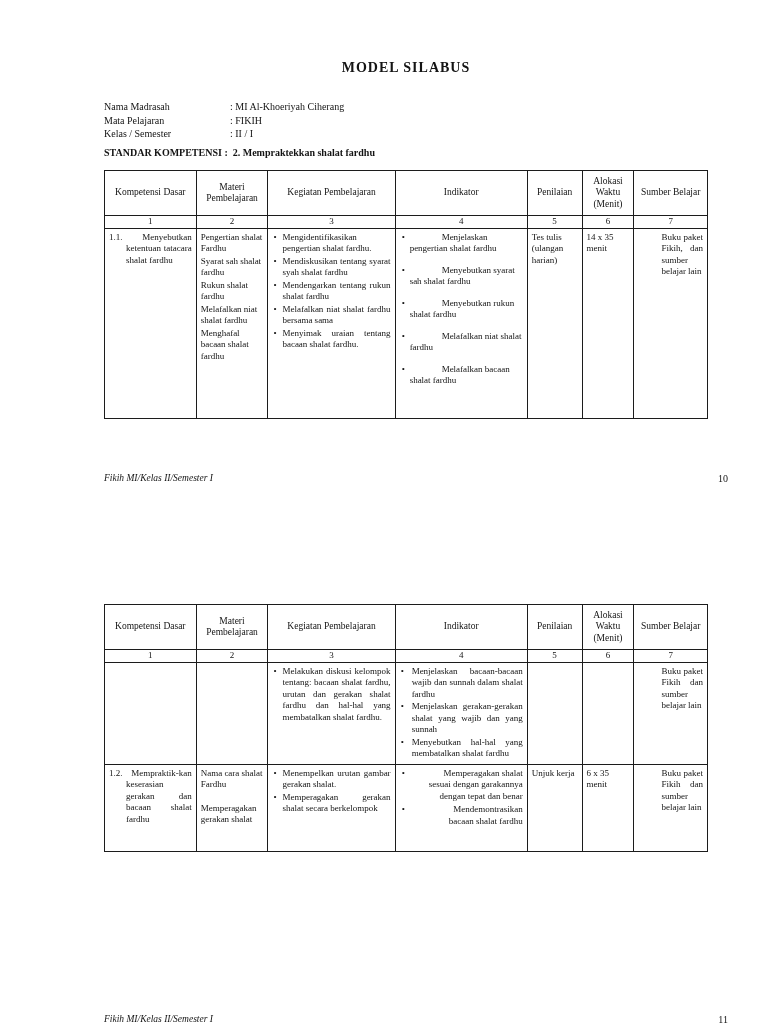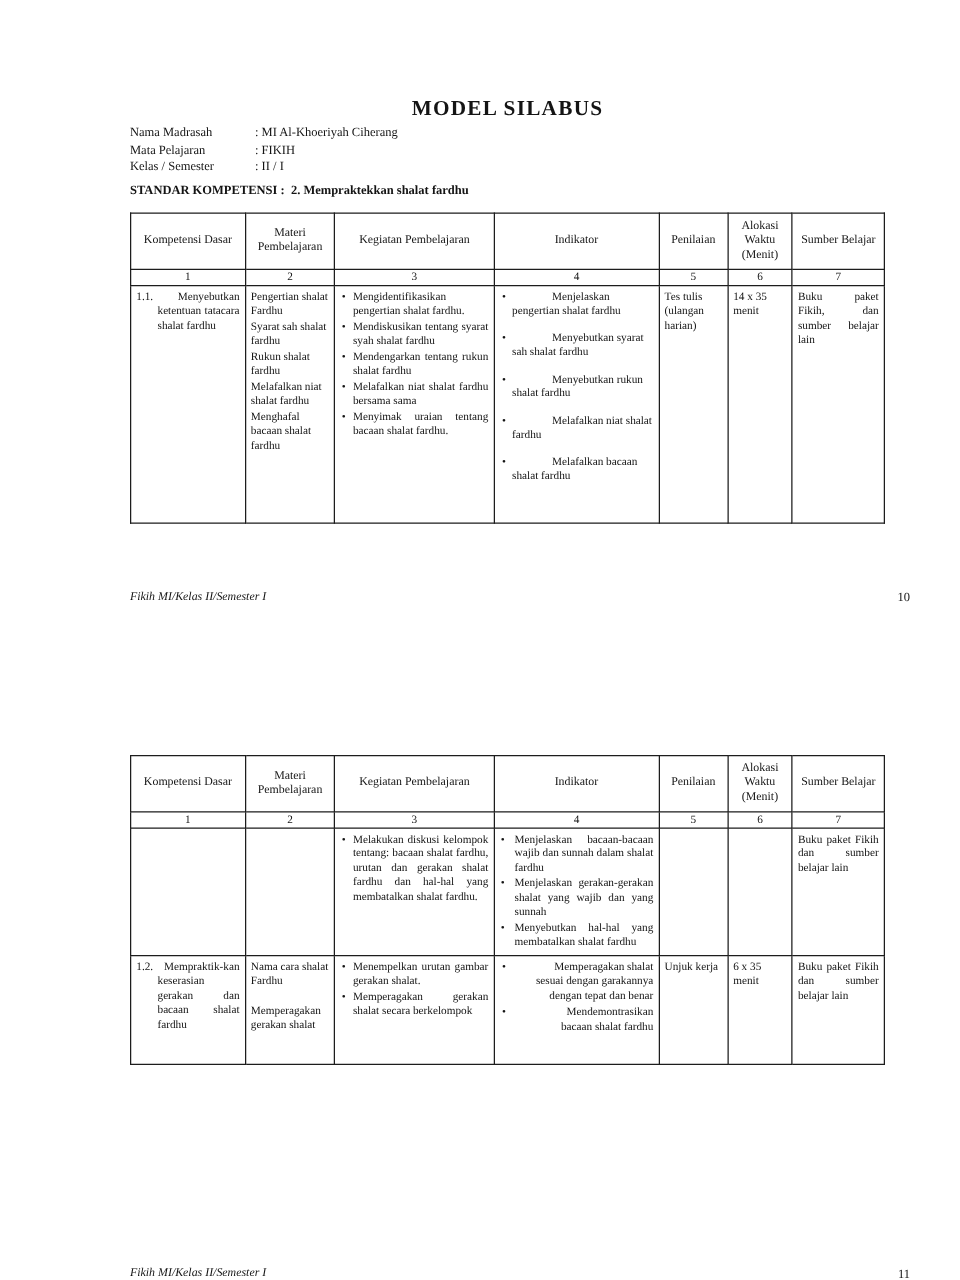--- a/index.html
+++ b/index.html
@@ -4,24 +4,24 @@
 <style>
   html,body{margin:0;padding:0;background:#e9e9e9;}
   #canvas{
     position:relative;width:768px;height:1024px;background:#ffffff;
     font-family:"Liberation Serif",serif;color:#141414;overflow:hidden;
     margin:0 auto;
   }
   
   .doc-title{
     position:absolute;left:104px;top:60px;width:604px;text-align:center;
-    font-size:17px;font-weight:bold;letter-spacing:1px;margin-top:17px;
+    font-size:14px;font-weight:bold;letter-spacing:1px;
   }
   .info-block{position:absolute;left:104px;top:100px;font-size:10px;line-height:13.5px;}
-  .info-row{display:flex;}
+  .info-row{display:flex;gap:26px;}
   .info-label{width:100px;}
   .sk-line{position:absolute;left:104px;top:147px;font-size:10px;font-weight:bold;}
   .sk-line span{font-weight:bold;}
   
   table.silabus{
     position:absolute;left:104px;width:604px;border-collapse:collapse;
     table-layout:fixed;font-size:9px;line-height:11.5px;
   }
   #table1{top:170px;}
   #table2{top:604px;}
@@ -50,21 +50,21 @@
   ul.ind-center li{
     position:relative;padding-left:10px;margin:0 0 10px 0;text-indent:32px;text-align:left;
   }
   ul.ind-center li::before{content:"\2022";position:absolute;left:2px;top:0;text-indent:0;}
   ul.ind-center.tight li{margin:0 0 2px 0;text-indent:26px;text-align:right;}
   ul.ind-hang li{
     position:relative;padding-left:12px;margin:0 0 1px 0;text-align:justify;
   }
   ul.ind-hang li::before{content:"\2022";position:absolute;left:1px;top:0;}
   .cell-plaintext{text-align:left;}
-  .cell-justify{text-align:justify;}
+  .cell-justify{text-align:justify;margin-left:23px;}
   
   .page-footer{
     position:absolute;left:104px;right:40px;display:flex;justify-content:space-between;
     font-size:9.5px;
     margin-top:28px;
   }
   #footer1{top:445px;}
   #footer2{top:986px;}
   .footer-title{font-style:italic;}
   .footer-page{font-style:normal;font-size:10px;}

